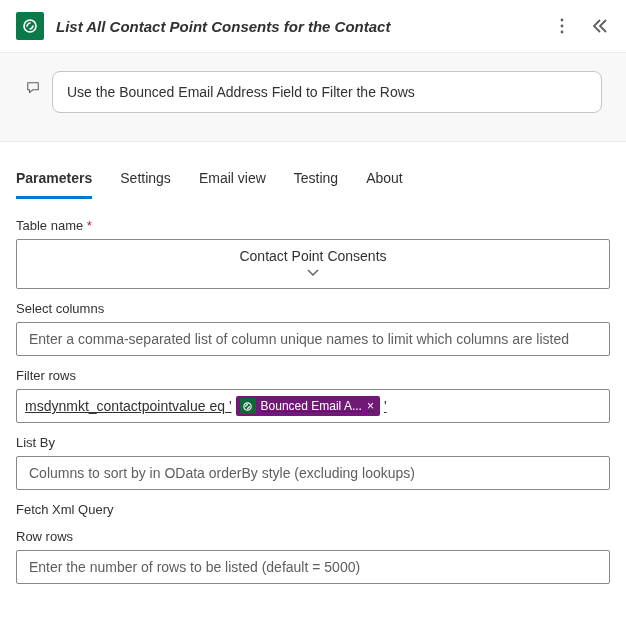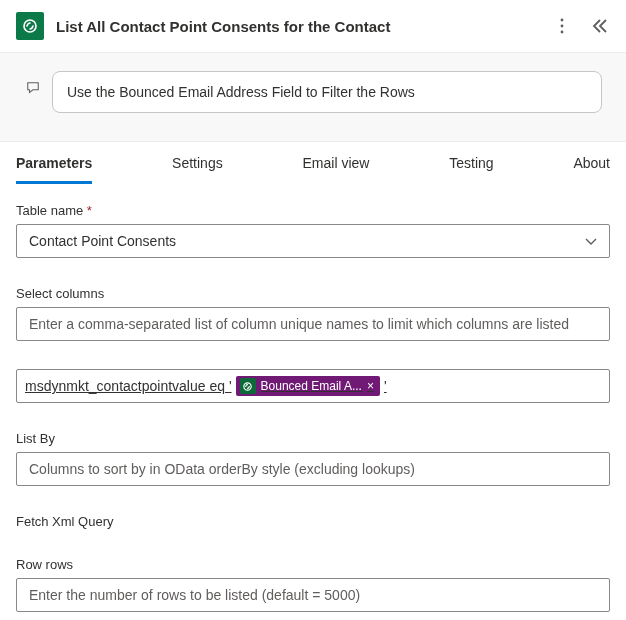--- a/index.html
+++ b/index.html
@@ -1,36 +1,36 @@
 <!DOCTYPE html>
 <html><head>
 <meta charset="utf-8">
 <style>
 * { box-sizing: border-box; margin: 0; padding: 0; }
 body { font-family: "Segoe UI", -apple-system, sans-serif; font-size: 14px; color: #323130; background: #fff; width: 626px; }
 .header { display: flex; align-items: center; padding: 12px 16px; border-bottom: 1px solid #edebe9; }
 .app-icon { width: 28px; height: 28px; background: #0b7a48; border-radius: 2px; display: flex; align-items: center; justify-content: center; margin-right: 12px; flex-shrink: 0; }
 .app-icon svg { width: 18px; height: 18px; }
-.header-title { font-weight: 600; font-size: 15px; flex: 1; }
+.header-title { font-weight: 600; font-size: 15px; flex: 1; font-style: italic; }
 .header-actions { display: flex; gap: 18px; align-items: center; }
 .icon-btn { cursor: pointer; color: #605e5c; display: flex; align-items: center; justify-content: center; width: 20px; height: 20px; }
 .comment-area { background: #f8f8f8; padding: 18px 16px 28px 16px; border-bottom: 1px solid #edebe9; }
 .comment-row { display: flex; align-items: flex-start; gap: 10px; padding-left: 10px; }
 .comment-icon { width: 16px; color: #605e5c; padding-top: 10px; flex-shrink: 0; }
 .comment-box { flex: 1; border: 1px solid #c8c6c4; border-radius: 8px; padding: 12px 14px; background: #fff; font-size: 14px; margin-right: 8px; }
-.tabs { display: flex; gap: 28px; padding: 0 16px; border-bottom: 1px solid #fff; margin-top: 5px; justify-content: space-between; }
+.tabs { display: flex; gap: 28px; padding: 0 16px; border-bottom: 1px solid #fff; margin-top: 20px; }
 .tab { padding: 8px 0 10px 0; cursor: pointer; font-size: 14px; color: #323130; border-bottom: 3px solid transparent; }
 .tab.active { font-weight: 600; border-bottom-color: #0078d4; }
 .form { padding: 18px 16px; }
-.field { margin-bottom: 28px; }
+.field { margin-bottom: 12px; }
 .field-label { font-size: 13px; color: #323130; margin-bottom: 6px; display: block; }
 .req { color: #a4262c; }
 .input { width: 100%; border: 1px solid #8a8886; border-radius: 2px; padding: 8px 12px; font-size: 14px; font-family: inherit; color: #323130; background: #fff; }
 .input::placeholder { color: #605e5c; }
-.select { display: flex; align-items: center; justify-content: space-between; cursor: pointer; }
+.select { display: flex; align-items: center; justify-content: space-between; cursor: pointer; flex-direction: column; }
 .select-val { flex: 1; }
 .chev { color: #605e5c; }
 .filter-box { display: flex; align-items: center; flex-wrap: wrap; gap: 4px; padding: 6px 8px; text-decoration: underline; }
 .filter-prefix { font-size: 14px; }
 .token { display: inline-flex; align-items: center; background: #701a75; color: #fff; border-radius: 2px; padding: 2px 6px 2px 4px; font-size: 12px; gap: 5px; max-width: 160px; }
 .token-icon { width: 16px; height: 16px; background: #0b6a38; border-radius: 2px; display: flex; align-items: center; justify-content: center; flex-shrink: 0; }
 .token-icon svg { width: 11px; height: 11px; }
 .token-text { white-space: nowrap; overflow: hidden; text-overflow: ellipsis; flex: 1; }
 .token-x { cursor: pointer; font-size: 12px; line-height: 1; }
 .filter-suffix { font-size: 14px; }
@@ -92,20 +92,21 @@
           </svg></span>
     </div>
   </div>
 
   <div class="field">
     <label class="field-label">Select columns</label>
     <input class="input" placeholder="Enter a comma-separated list of column unique names to limit which columns are listed" style="">
   </div>
 
   <div class="field">
+    <label class="field-label">Filter rows</label>
     <div class="input filter-box">
       <span class="filter-prefix">msdynmkt_contactpointvalue eq '</span>
       <span class="token">
         <span class="token-icon">
           <svg viewBox="0 0 24 24" fill="none" stroke="#fff" stroke-width="2.5">
               <circle cx="12" cy="12" r="8"></circle>
               <path d="M8 12c1-3 3-4 4-4M16 12c-1 3-3 4-4 4" stroke-linecap="round"></path>
             </svg>
         </span>
         <span class="token-text">Bounced Email A...</span>

